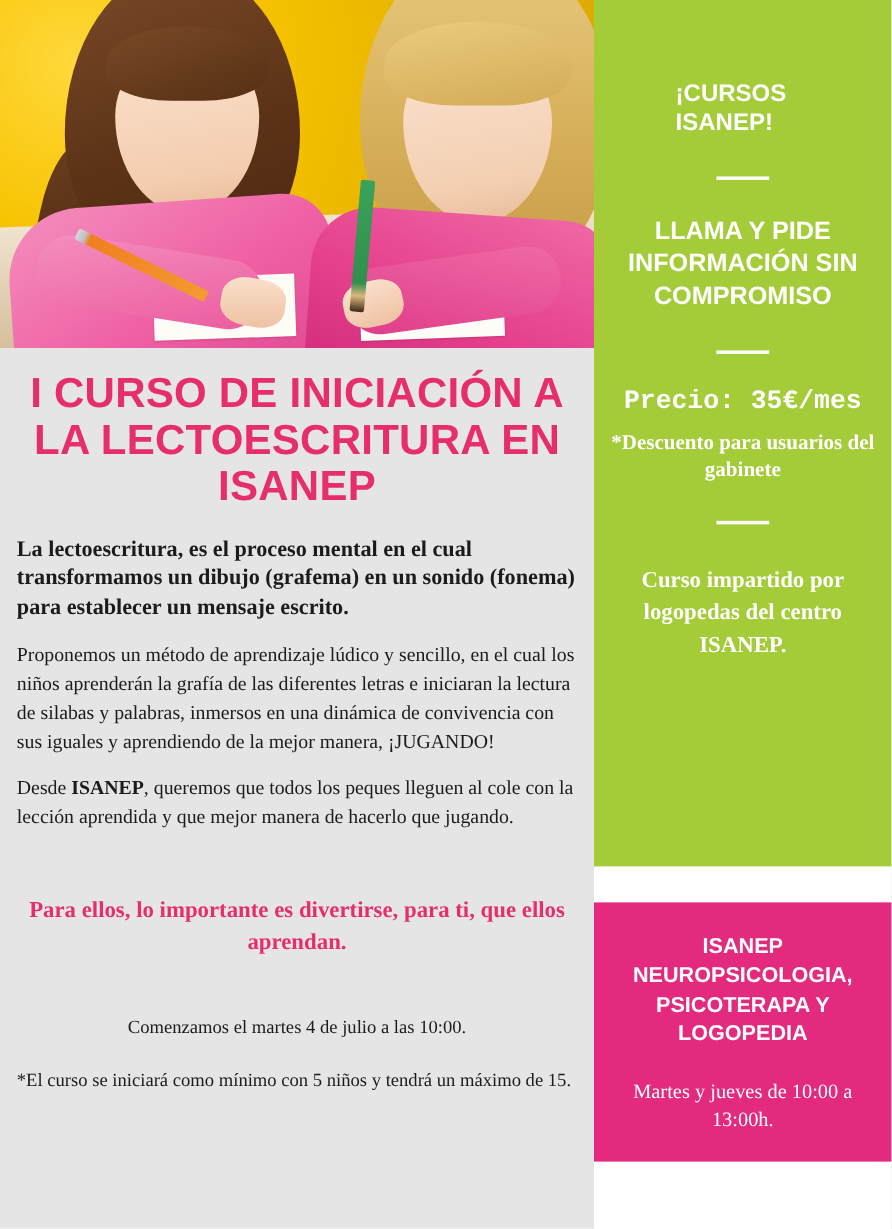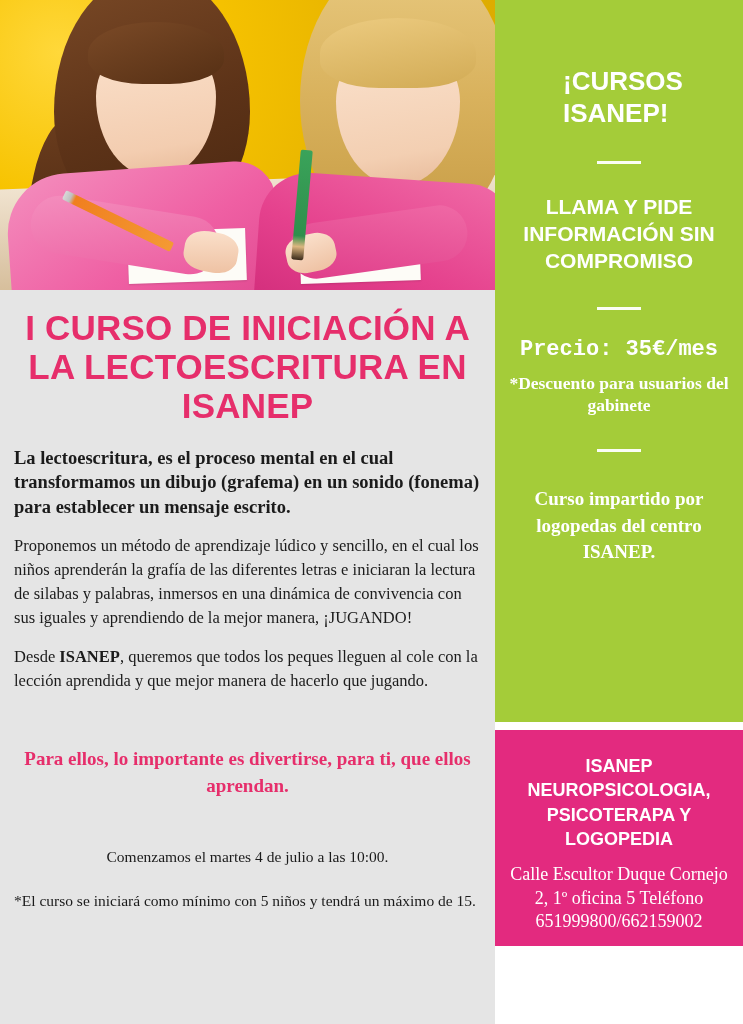--- a/index.html
+++ b/index.html
@@ -285,21 +285,21 @@
     background: #a4cc39;
     color: #ffffff;
     text-align: center;
     box-sizing: border-box;
     padding: 0 14px;
   }
   .rg-title {
     margin: 66px 0 0 0;
     font-family: "Liberation Sans", sans-serif;
     font-weight: bold;
-    font-size: 26px;
+    font-size: 20px;
     line-height: 1.22;
     text-align: left;
     padding-left: 54px;
   }
   .divider {
     width: 44px;
     height: 3px;
     background: #ffffff;
     margin: 32px auto 0 auto;
     opacity: .95;
@@ -329,21 +329,21 @@
     margin: 34px 0 0 0;
     font-family: "Liberation Serif", serif;
     font-weight: bold;
     font-size: 19px;
     line-height: 1.4;
   }
 
   .right-pink {
     position: absolute;
     left: 495px;
-    top: 730px;
+    top: 752px;
     width: 248px;
     height: 216px;
     background: #e32a7f;
     color: #ffffff;
     text-align: center;
     box-sizing: border-box;
     padding: 0 12px;
   }
   .rp-name {
     margin: 24px 0 0 0;
@@ -423,17 +423,16 @@
     <p class="rg-call">LLAMA Y PIDE INFORMACIÓN SIN COMPROMISO</p>
     <div class="divider"></div>
     <p class="rg-price">Precio: 35€/mes</p>
     <p class="rg-discount">*Descuento para usuarios del gabinete</p>
     <div class="divider"></div>
     <p class="rg-teacher">Curso impartido por logopedas del centro ISANEP.</p>
   </div>
 
   <div class="right-pink">
     <p class="rp-name">ISANEP NEUROPSICOLOGIA, PSICOTERAPA Y LOGOPEDIA</p>
-    <p class="rp-address">Calle Escultor Duque Cornejo 2, 1º oficina 5 Teléfono 651999800/662159002</p>
     <p class="rp-hours">Martes y jueves de 10:00 a 13:00h.</p>
   </div>
 
 </div>
 
 </body></html>

